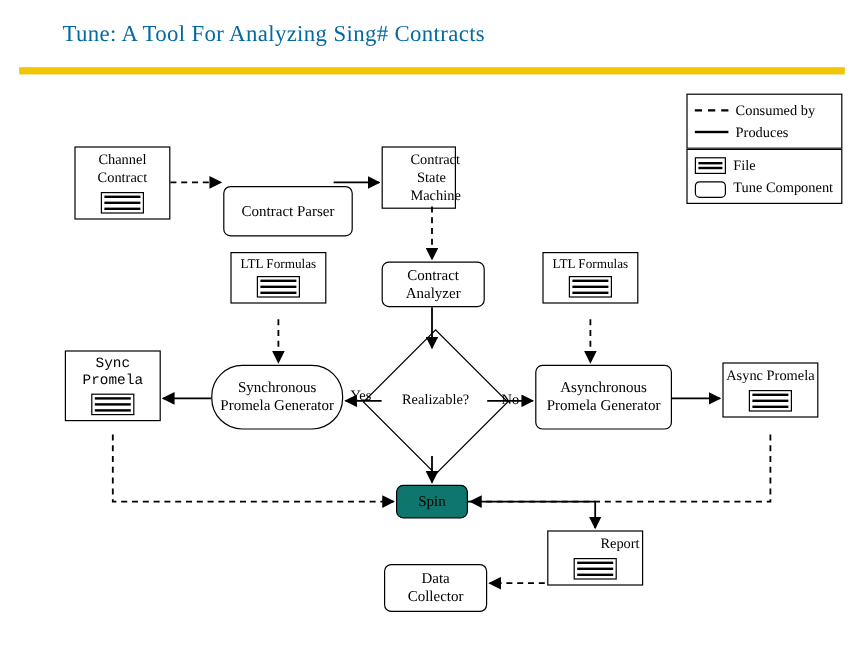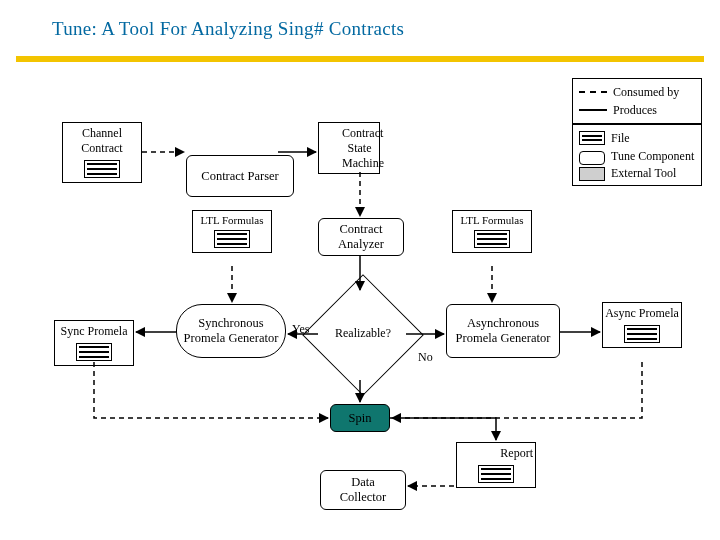--- a/index.html
+++ b/index.html
@@ -129,24 +129,20 @@
     <div class="leg-swatch">
         <div class="bar"></div>
         <div class="bar"></div>
       </div>
     <span>File</span>
   </div>
   <div class="legend-row" style="height:auto; align-items:center; margin-top:2px;">
     <div style="width:26px; height:14px; border:1px solid #000; border-radius:4px; margin-top:2px;"></div>
     <span style="line-height:1.1;">Tune Component</span>
   </div>
-  <div class="legend-row" style="height:auto; align-items:flex-start; margin-top:2px;">
-    <div class="leg-swatch gray"></div>
-    <span style="line-height:1.1;">External Tool</span>
-  </div>
 </div>
 
 <div class="node file-node" style="left:62px; top:122px;">
   <div>Channel Contract</div>
   <div class="doc-lines">
       <div class="l"></div>
       <div class="l"></div>
       <div class="l"></div>
     </div>
 </div>
@@ -174,21 +170,21 @@
 
 <div class="node file-node" style="left:452px; top:210px;">
   <div style="font-size:11px;">LTL Formulas</div>
   <div class="doc-lines">
       <div class="l"></div>
       <div class="l"></div>
       <div class="l"></div>
     </div>
 </div>
 
-<div class="node file-node" style="left:54px; top:320px;">
+<div class="node file-node" style="left:54px; top:292px;font-family:Liberation Mono, monospace;">
   <div>Sync Promela</div>
   <div class="doc-lines">
       <div class="l"></div>
       <div class="l"></div>
       <div class="l"></div>
     </div>
 </div>
 
 <div class="node proc-node" style="left:176px; top:304px; width:110px; height:54px;border-radius:26px;">
   <span>Synchronous Promela Generator</span>
@@ -225,21 +221,21 @@
     </div>
 </div>
 
 <div class="node proc-node" style="left:320px; top:470px; width:86px; height:40px;">
   <span>Data Collector</span>
 </div>
 
 <div class="edge-label" style="left:292px; top:322px;">
   <span>Yes</span>
 </div>
-<div class="edge-label" style="left:418px; top:326px;margin-top:24px;">
+<div class="edge-label" style="left:418px; top:326px;">
   <span>No</span>
 </div>
 
 <svg class="wires">
   <defs>
     <marker id="arr" viewBox="0 0 10 10" refX="9" refY="5" markerWidth="7" markerHeight="7" orient="auto-start-reverse">
       <path d="M0,0 L10,5 L0,10 z" fill="#000"></path>
     </marker>
   </defs>
 

